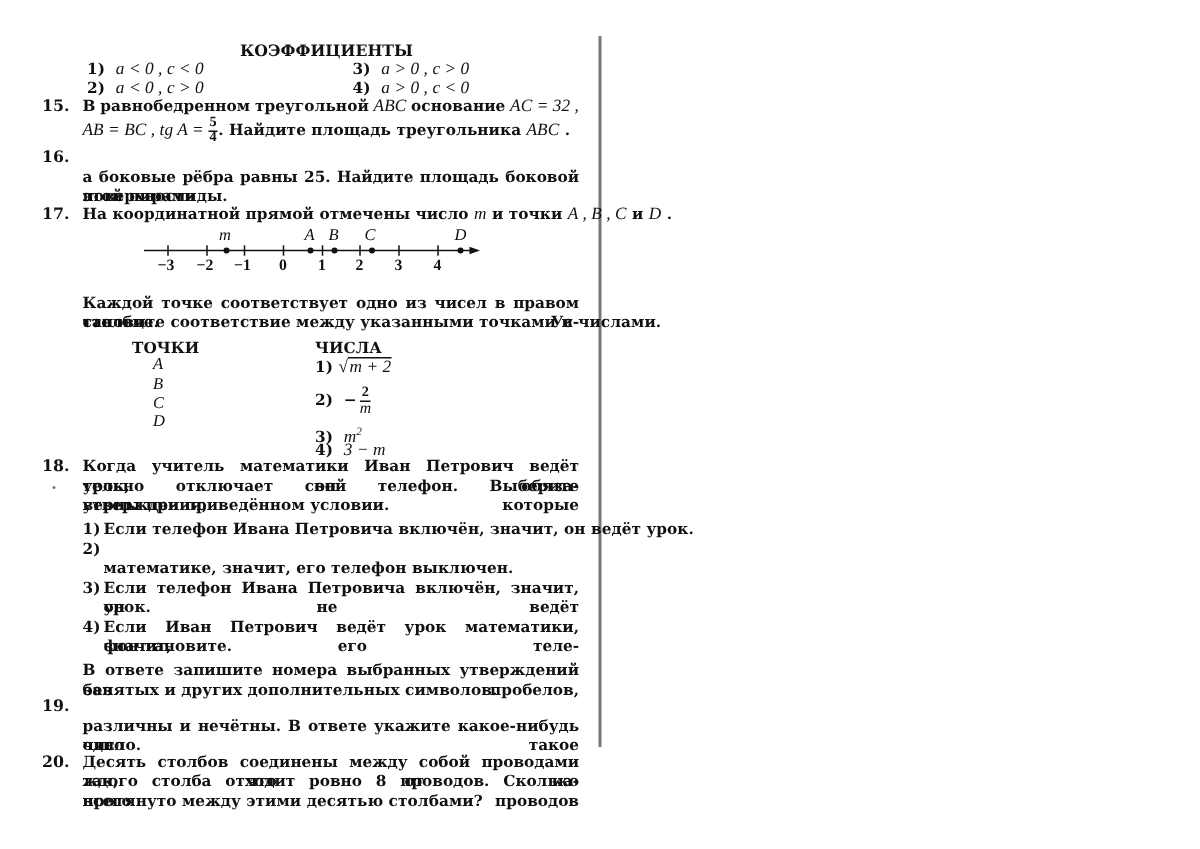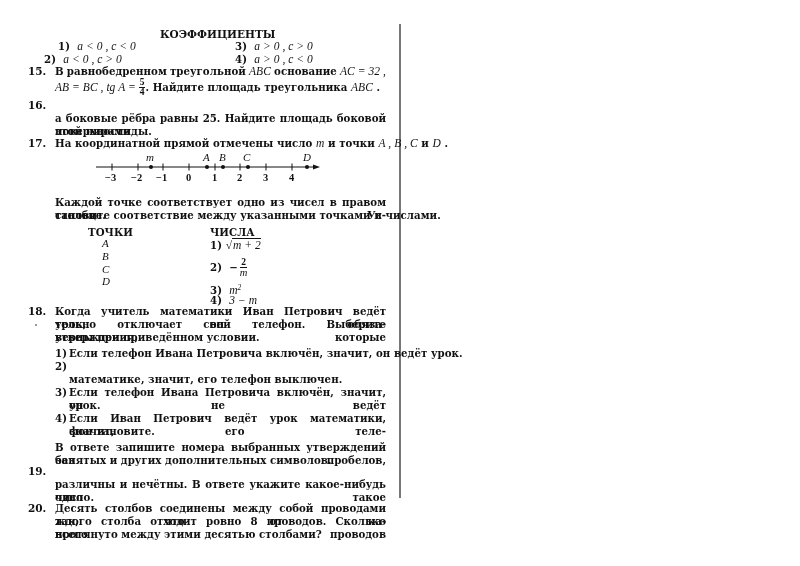--- a/index.html
+++ b/index.html
@@ -25,21 +25,21 @@
 
 <div class="page">
 
   <div class="divider"></div>
   <div class="dot-artifact"></div>
 
   <div class="heading" style="left:160px;top:28px;">КОЭФФИЦИЕНТЫ</div>
   <div class="t" style="left:58px;top:40px;">
     <span>1)</span>&nbsp; <span class="i">a &lt; 0 ,  c &lt; 0</span>
   </div>
-  <div class="t" style="left:44px;top:53px;text-align:center;">
+  <div class="t" style="left:58px;top:53px;text-align:center;">
     <span>2)</span>&nbsp; <span class="i">a &lt; 0 ,  c &gt; 0</span>
   </div>
   <div class="t" style="left:235px;top:40px;">
     <span>3)</span>&nbsp; <span class="i">a &gt; 0 ,  c &gt; 0</span>
   </div>
   <div class="t" style="left:235px;top:53px;">
     <span>4)</span>&nbsp; <span class="i">a &gt; 0 ,  c &lt; 0</span>
   </div>
 
   <div class="num" style="left:28px;top:65px;">15.</div>

